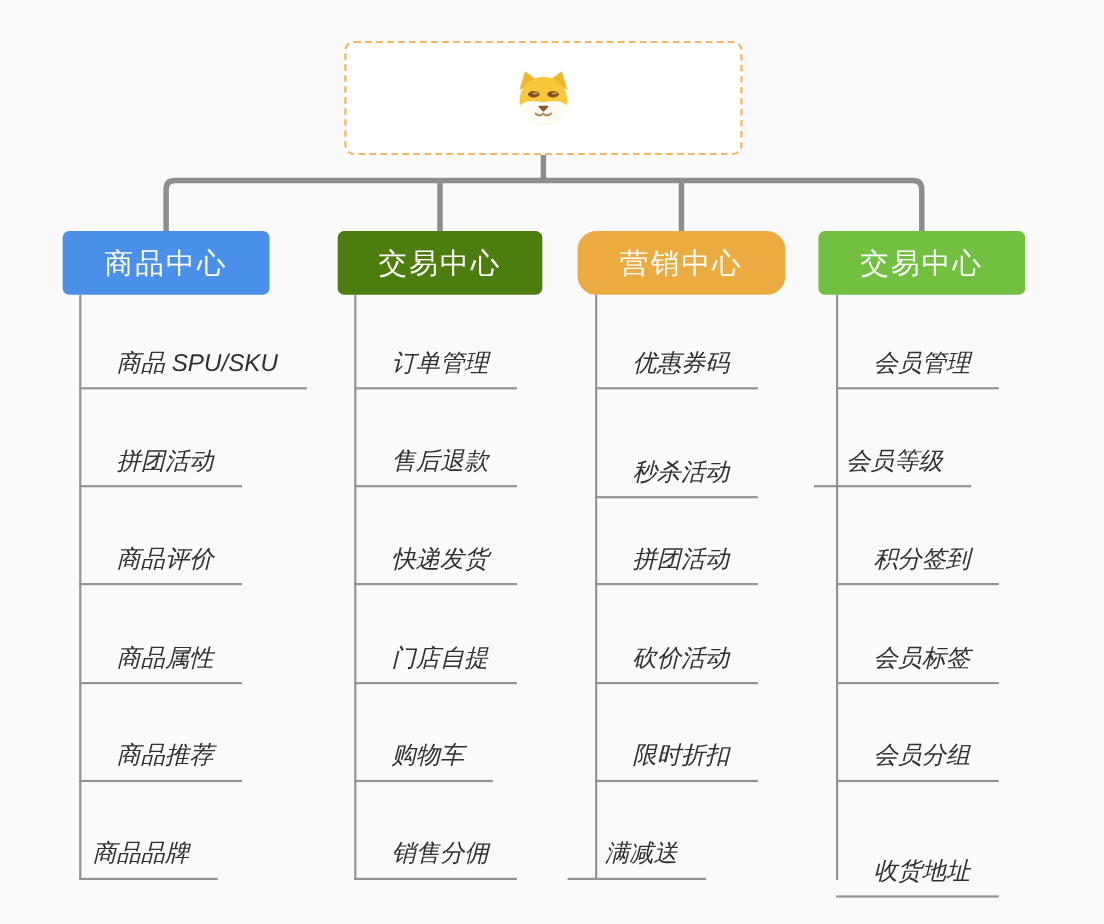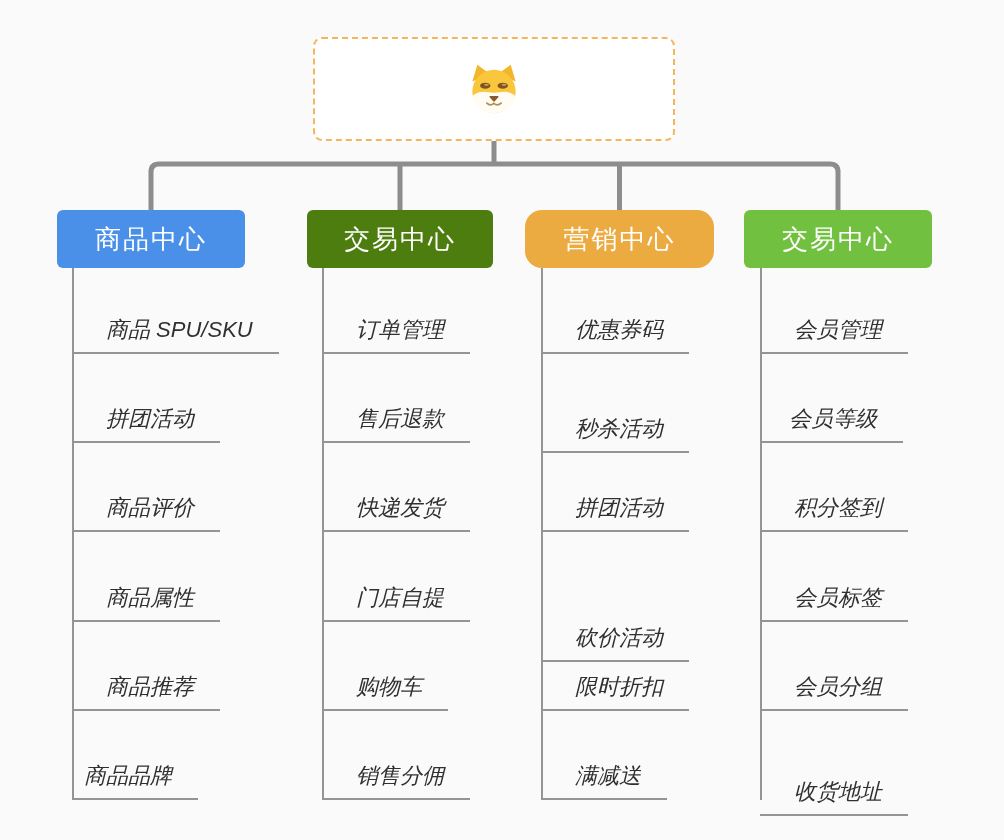--- a/index.html
+++ b/index.html
@@ -101,26 +101,26 @@
       <div class="branch-item" style="left: 322px; top: 404px;">售后退款</div>
       <div class="branch-item" style="left: 322px; top: 493px;">快递发货</div>
       <div class="branch-item" style="left: 322px; top: 583px;">门店自提</div>
       <div class="branch-item" style="left: 322px; top: 672px;">购物车</div>
       <div class="branch-item" style="left: 322px; top: 761px;">销售分佣</div>
       <div class="branch-header" style="left: 525px; width: 189px; background: rgb(236, 171, 64); border-radius: 17px;">营销中心</div>
       <div class="branch-line" style="left: 541px;"></div>
       <div class="branch-item" style="left: 541px; top: 315px;">优惠券码</div>
       <div class="branch-item" style="left: 541px; top: 404px; margin-top: 10px;">秒杀活动</div>
       <div class="branch-item" style="left: 541px; top: 493px;">拼团活动</div>
-      <div class="branch-item" style="left: 541px; top: 583px; margin-top: 40px;">砍价活动</div>
+      <div class="branch-item" style="left: 541px; top: 583px;">砍价活动</div>
       <div class="branch-item" style="left: 541px; top: 672px;">限时折扣</div>
-      <div class="branch-item" style="left: 541px; top: 761px;">满减送</div>
+      <div class="branch-item" style="left: 516px; top: 761px;">满减送</div>
       <div class="branch-header" style="left: 744px; width: 188px; background: rgb(113, 192, 64);">交易中心</div>
       <div class="branch-line" style="left: 760px;"></div>
       <div class="branch-item" style="left: 760px; top: 315px;">会员管理</div>
-      <div class="branch-item" style="left: 760px; top: 404px; padding-left: 29px;">会员等级</div>
+      <div class="branch-item" style="left: 740px; top: 404px; padding-left: 29px;">会员等级</div>
       <div class="branch-item" style="left: 760px; top: 493px; text-align: right;">积分签到</div>
       <div class="branch-item" style="left: 760px; top: 583px;">会员标签</div>
       <div class="branch-item" style="left: 760px; top: 672px;">会员分组</div>
       <div class="branch-item" style="left: 760px; top: 761px; margin-top: 16px;">收货地址</div>
     </div>
 
 </div>
 
 </body></html>

